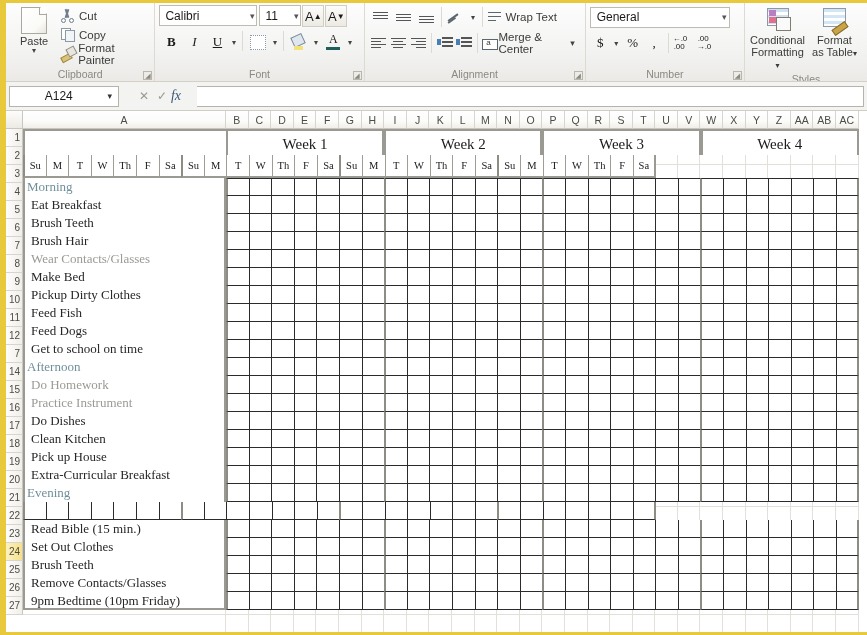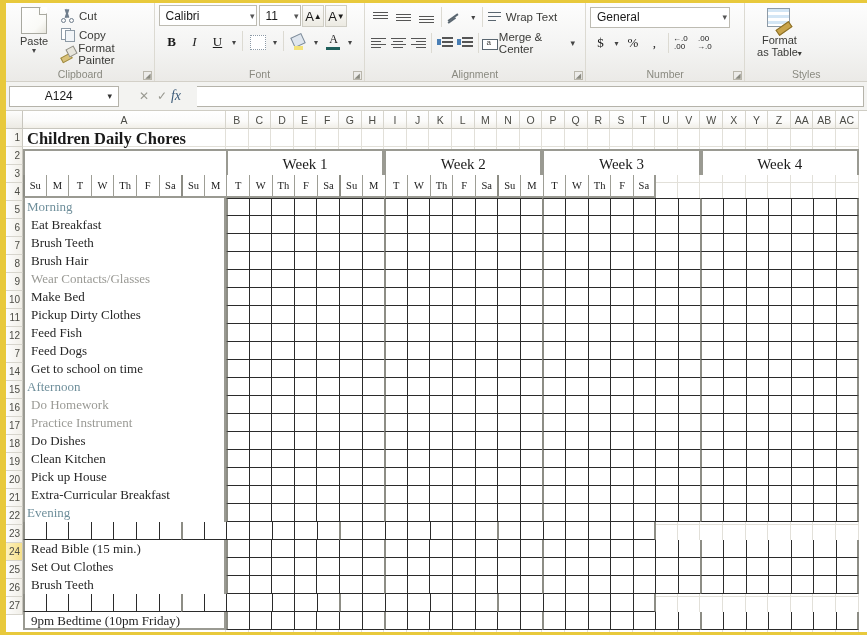--- a/index.html
+++ b/index.html
@@ -513,20 +513,28 @@
           </div>
         </div>
       </div>
       <div class="rgroup-name">Number</div>
       <div class="dlg-launch">◢</div>
     </div>
 
     <div class="rgroup g-styles">
       <div class="rgroup-body">
         <div class="st-body">
+          <div class="stbtn">
+            <span class="st-ico cf-ic">
+              <span class="cf-sw"></span>
+                <span class="cf-sw2"></span>
+            </span>
+            <span class="st-lbl">Conditional</span>
+            <span class="st-lbl"><span>Formatting</span> <span style="font-size:8px">▾</span></span>
+          </div>
           <div class="stbtn">
             <span class="st-ico ft-ic"></span>
             <span class="st-lbl">Format</span>
             <span class="st-lbl"><span>as Table</span><span style="font-size:8px">▾</span></span>
           </div>
         </div>
       </div>
       <div class="rgroup-name">Styles</div>
     </div>
 
@@ -606,23 +614,20 @@
           <div class="rowcell">22</div>
           <div class="rowcell">23</div>
           <div class="rowcell active">24</div>
           <div class="rowcell">25</div>
           <div class="rowcell">26</div>
           <div class="rowcell">27</div>
         </div>
       <div class="cells" id="cells">
         <div class="tbl" id="tbl">
             <div class="trow">
-              <div class="tcell title-txt" style="width: 220px; height: 20px;">Children Daily Chores</div>
-            </div>
-            <div class="trow">
               <div class="tcell task-hdr-blank" style="width: 203px; height: 26px;"></div>
               <div class="tcell wk-hdr" style="width: 158.2px; height: 26px;">Week 1</div>
               <div class="tcell wk-hdr" style="width: 158.2px; height: 26px;">Week 2</div>
               <div class="tcell wk-hdr" style="width: 158.2px; height: 26px;">Week 3</div>
               <div class="tcell wk-hdr" style="width: 158.2px; height: 26px;">Week 4</div>
             </div>
             <div class="trow">
               <div class="tcell day-hdr wk-start" style="width: 22.6px; height: 23px;">Su</div>
               <div class="tcell day-hdr" style="width: 22.6px; height: 23px;">M</div>
               <div class="tcell day-hdr" style="width: 22.6px; height: 23px;">T</div>
@@ -1327,20 +1332,21 @@
               <div class="tcell bx" style="width: 22.6px; height: 18px;"></div>
               <div class="tcell bx wk-start" style="width: 22.6px; height: 18px;"></div>
               <div class="tcell bx" style="width: 22.6px; height: 18px;"></div>
               <div class="tcell bx" style="width: 22.6px; height: 18px;"></div>
               <div class="tcell bx" style="width: 22.6px; height: 18px;"></div>
               <div class="tcell bx" style="width: 22.6px; height: 18px;"></div>
               <div class="tcell bx" style="width: 22.6px; height: 18px;"></div>
               <div class="tcell bx last" style="width: 22.6px; height: 18px;"></div>
             </div>
             <div class="trow">
+              <div class="tcell tk-cell" style="width: 203px; height: 18px;">Remove Contacts/Glasses</div>
               <div class="tcell bx wk-start" style="width: 22.6px; height: 18px;"></div>
               <div class="tcell bx" style="width: 22.6px; height: 18px;"></div>
               <div class="tcell bx" style="width: 22.6px; height: 18px;"></div>
               <div class="tcell bx" style="width: 22.6px; height: 18px;"></div>
               <div class="tcell bx" style="width: 22.6px; height: 18px;"></div>
               <div class="tcell bx" style="width: 22.6px; height: 18px;"></div>
               <div class="tcell bx" style="width: 22.6px; height: 18px;"></div>
               <div class="tcell bx wk-start" style="width: 22.6px; height: 18px;"></div>
               <div class="tcell bx" style="width: 22.6px; height: 18px;"></div>
               <div class="tcell bx" style="width: 22.6px; height: 18px;"></div>

